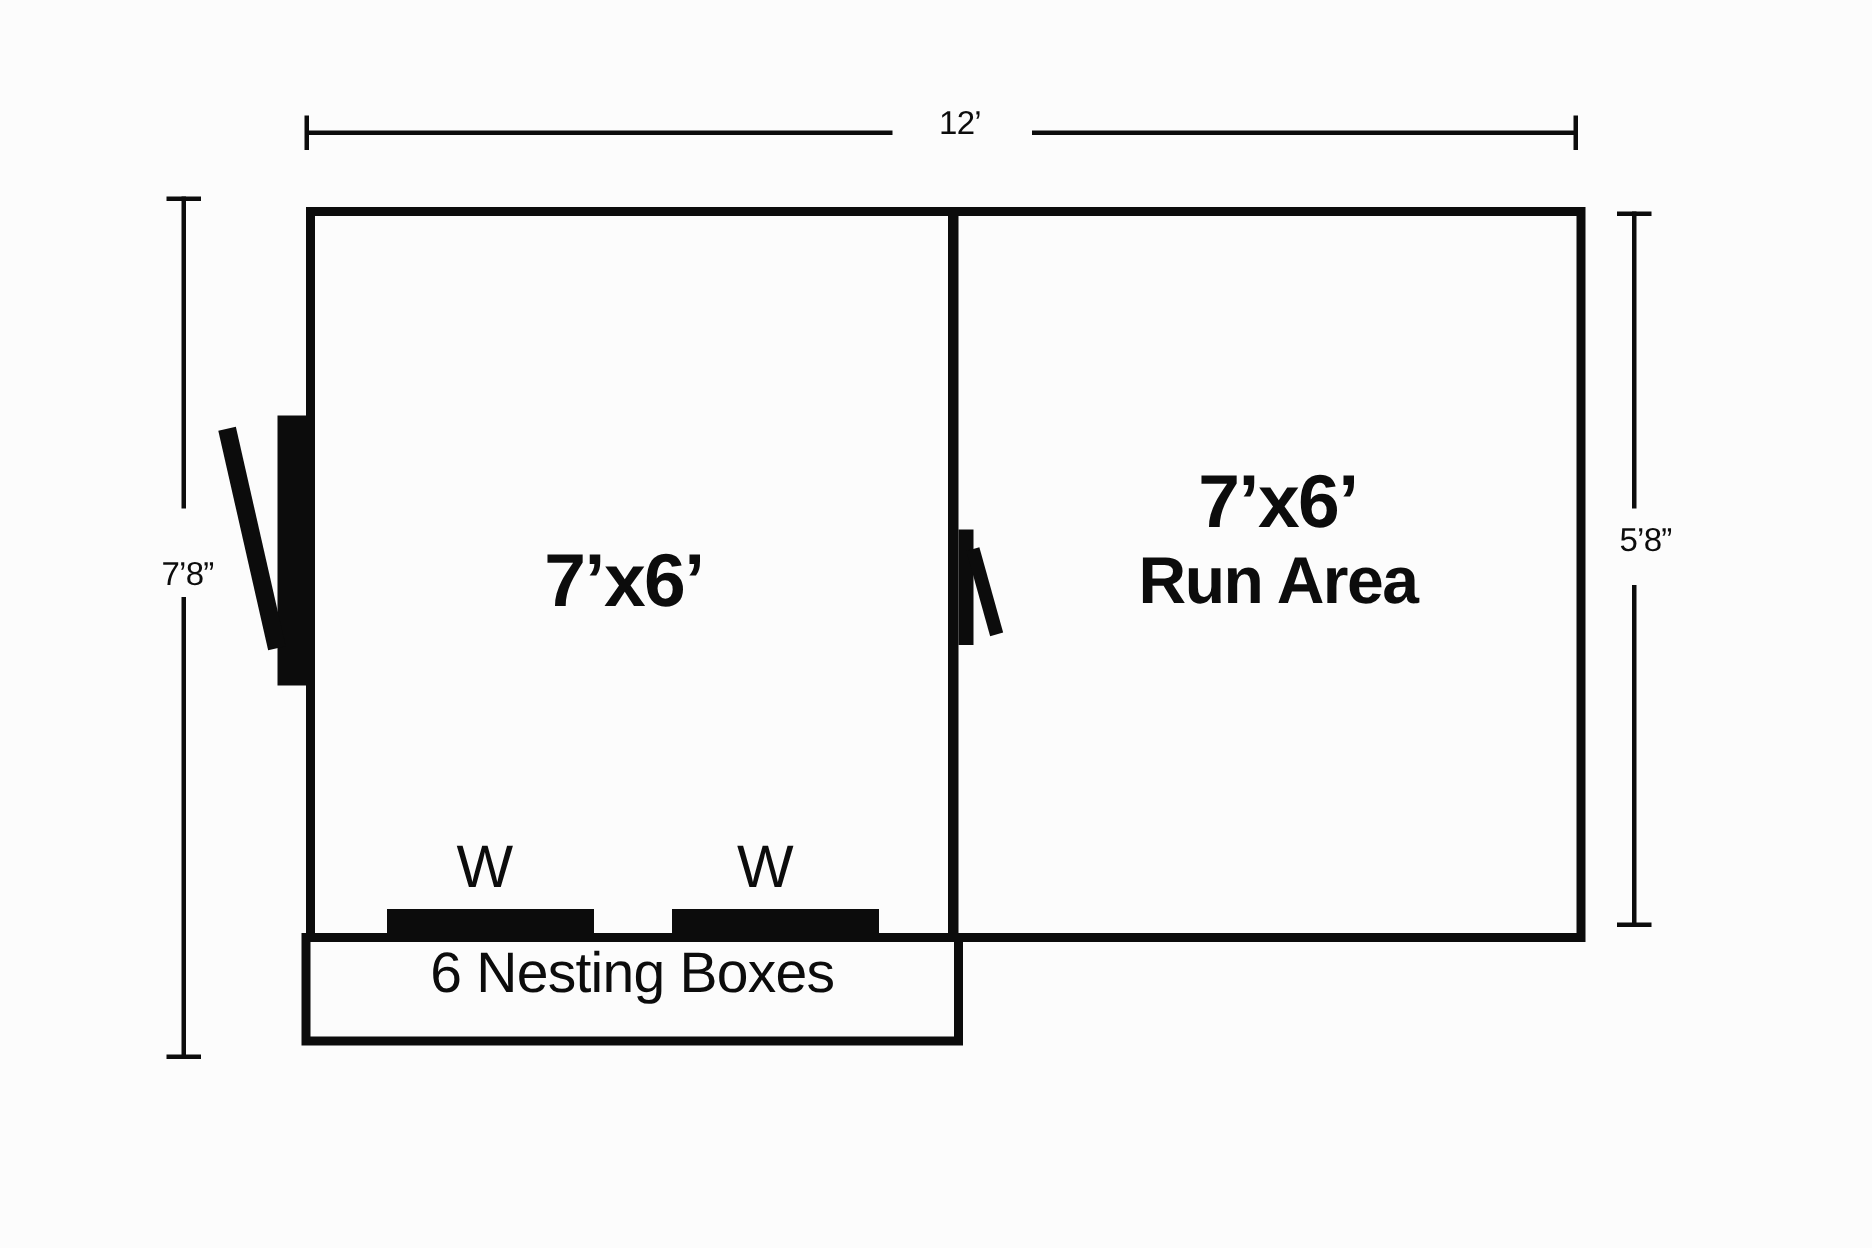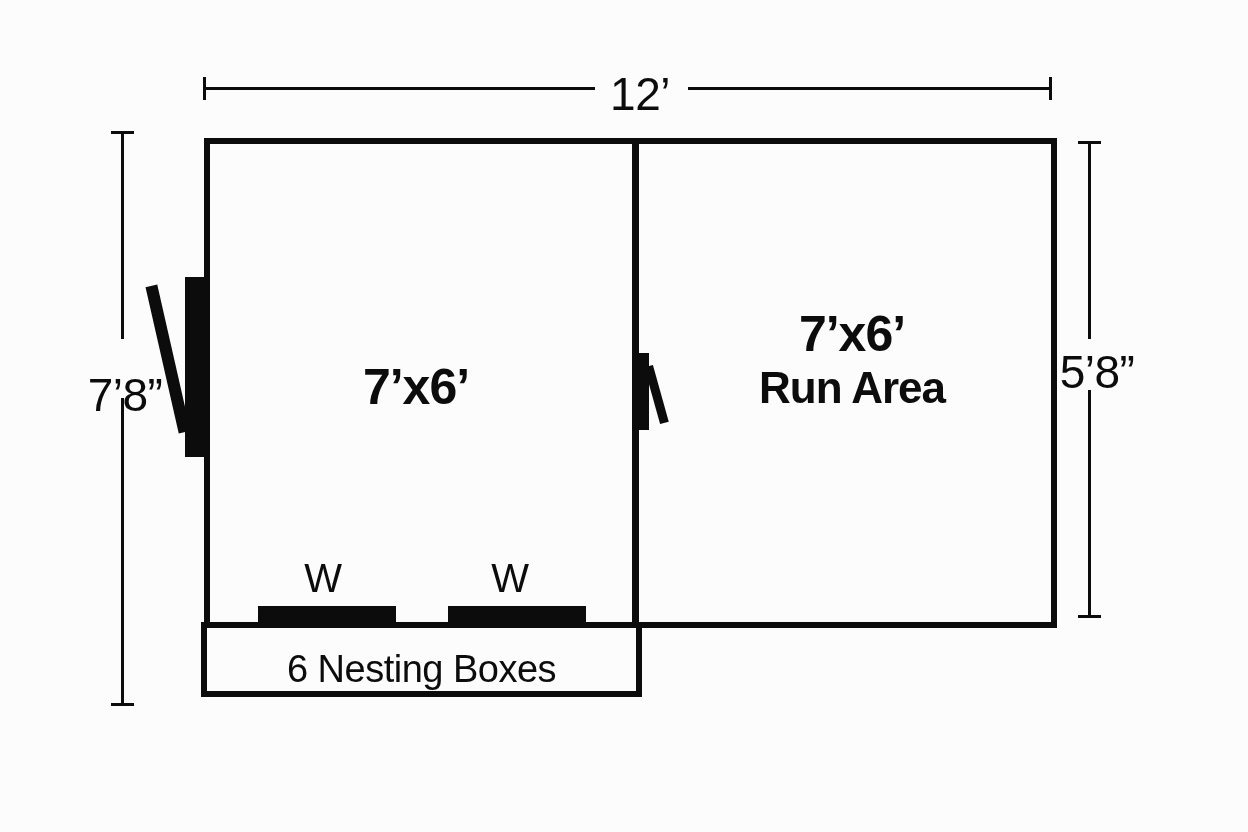--- a/index.html
+++ b/index.html
@@ -26,21 +26,21 @@
   .vtick { position: absolute; width: 3px; height: 23px; background: var(--line); }
   .bar   { position: absolute; background: var(--line); }
   .outline {
     position: absolute;
     border: 6px solid var(--line);
     box-sizing: border-box;
     background: transparent;
   }
   .dim-label {
     position: absolute;
-    font-size: 46px;
+    font-size: 22px;
     line-height: 1;
     text-align: center;
     letter-spacing: -0.5px;
     color: var(--line);
     white-space: nowrap;
   }
   .room-label {
     position: absolute;
     text-align: center;
     font-weight: 700;
@@ -58,21 +58,21 @@
     color: var(--line);
     white-space: nowrap;
   }
   .nest-box {
     position: absolute;
     left: 201px; top: 622px;
     width: 441px; height: 75px;
     border: 6px solid var(--line);
     box-sizing: border-box;
     display: flex;
-    align-items: flex-end;
+    align-items: flex-start;
     justify-content: center;
   }
   .nest-box span {
     font-size: 38px;
     letter-spacing: -0.5px;
     font-weight: 400;
     color: var(--line);
   }
   .swing { position: absolute; background: var(--line); }
 </style>

